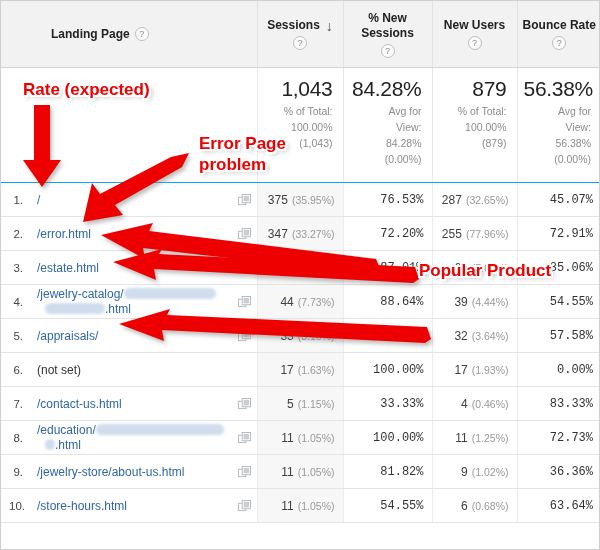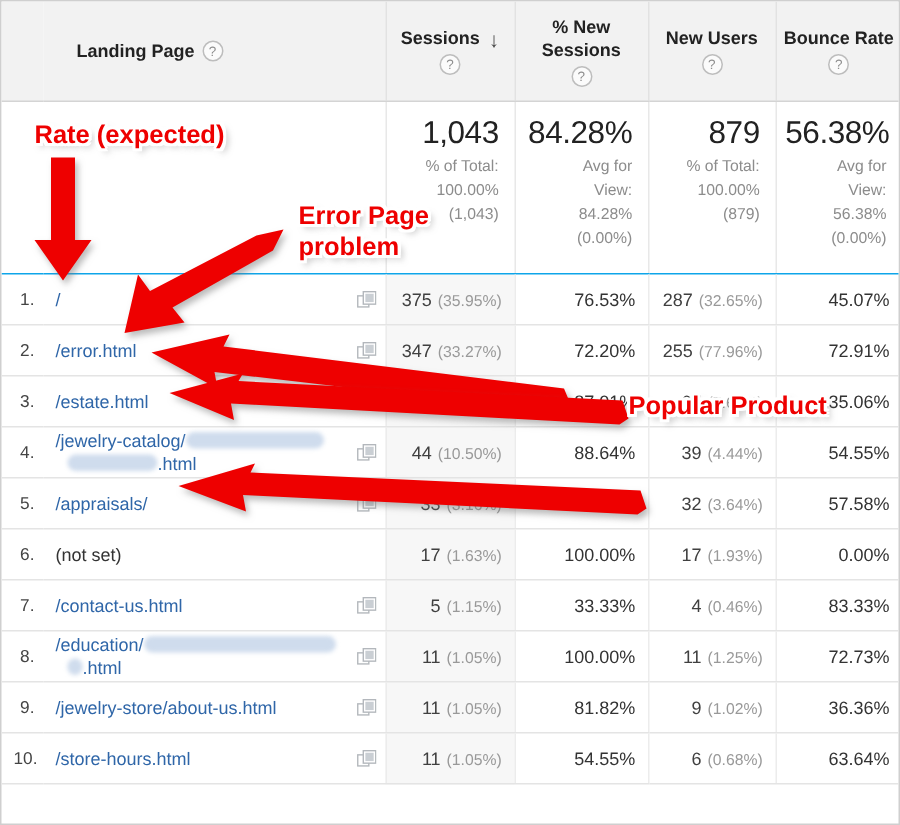--- a/index.html
+++ b/index.html
@@ -149,21 +149,21 @@
     font-weight: normal;
     color: #404040;
     font-size: 12px;
   }
   .num-pct {
     color: #999;
     font-size: 10.5px;
     margin-left: 4px;
   }
   td.numcell { text-align: right; white-space: nowrap; }
-  td.plaincell { text-align: right; white-space: nowrap; color: #333; }
+  td.plaincell { text-align: right; white-space: nowrap; color: #333; font-family: Liberation Mono, monospace; }
 
   a.pagelink {
     color: #2f66a8;
     text-decoration: none;
     font-size: 12px;
   }
   .ext-icon {
     position: absolute;
     right: 6px;
     top: 50%;
@@ -327,21 +327,21 @@
           <td class="numcell"><span class="num-main">67</span><span class="num-pct">(7.62%)</span></td>
           <td class="plaincell">35.06%</td>
         </tr>
         <tr>
           <td class="idx">4.</td>
           <td class="page" style="line-height: 15px; text-decoration: underline;"><span class="two-line" style="display:inline-block"><a class="pagelink">/jewelry-catalog/</a><span class="redact" style="width:92px"></span><br><span class="redact" style="width:60px;margin-left:8px"></span><a class="pagelink">.html</a></span><svg class="ext-icon" viewBox="0 0 14 13">
               <rect x="0.5" y="3.5" width="8" height="8" fill="#ffffff" stroke="#9aa0a6"></rect>
               <rect x="4.5" y="0.5" width="9" height="9" fill="#ffffff" stroke="#9aa0a6"></rect>
               <rect x="6" y="2" width="6" height="6" fill="#b9bfc6"></rect>
             </svg></td>
-          <td class="sess numcell"><span class="num-main">44</span><span class="num-pct">(10.50%)</span></td>
+          <td class="sess numcell"><span class="num-main">44</span><span class="num-pct">(7.73%)</span></td>
           <td class="plaincell">88.64%</td>
           <td class="numcell"><span class="num-main">39</span><span class="num-pct">(4.44%)</span></td>
           <td class="plaincell">54.55%</td>
         </tr>
         <tr>
           <td class="idx">5.</td>
           <td class="page"><a class="pagelink">/appraisals/</a><svg class="ext-icon" viewBox="0 0 14 13">
               <rect x="0.5" y="3.5" width="8" height="8" fill="#ffffff" stroke="#9aa0a6"></rect>
               <rect x="4.5" y="0.5" width="9" height="9" fill="#ffffff" stroke="#9aa0a6"></rect>
               <rect x="6" y="2" width="6" height="6" fill="#b9bfc6"></rect>

